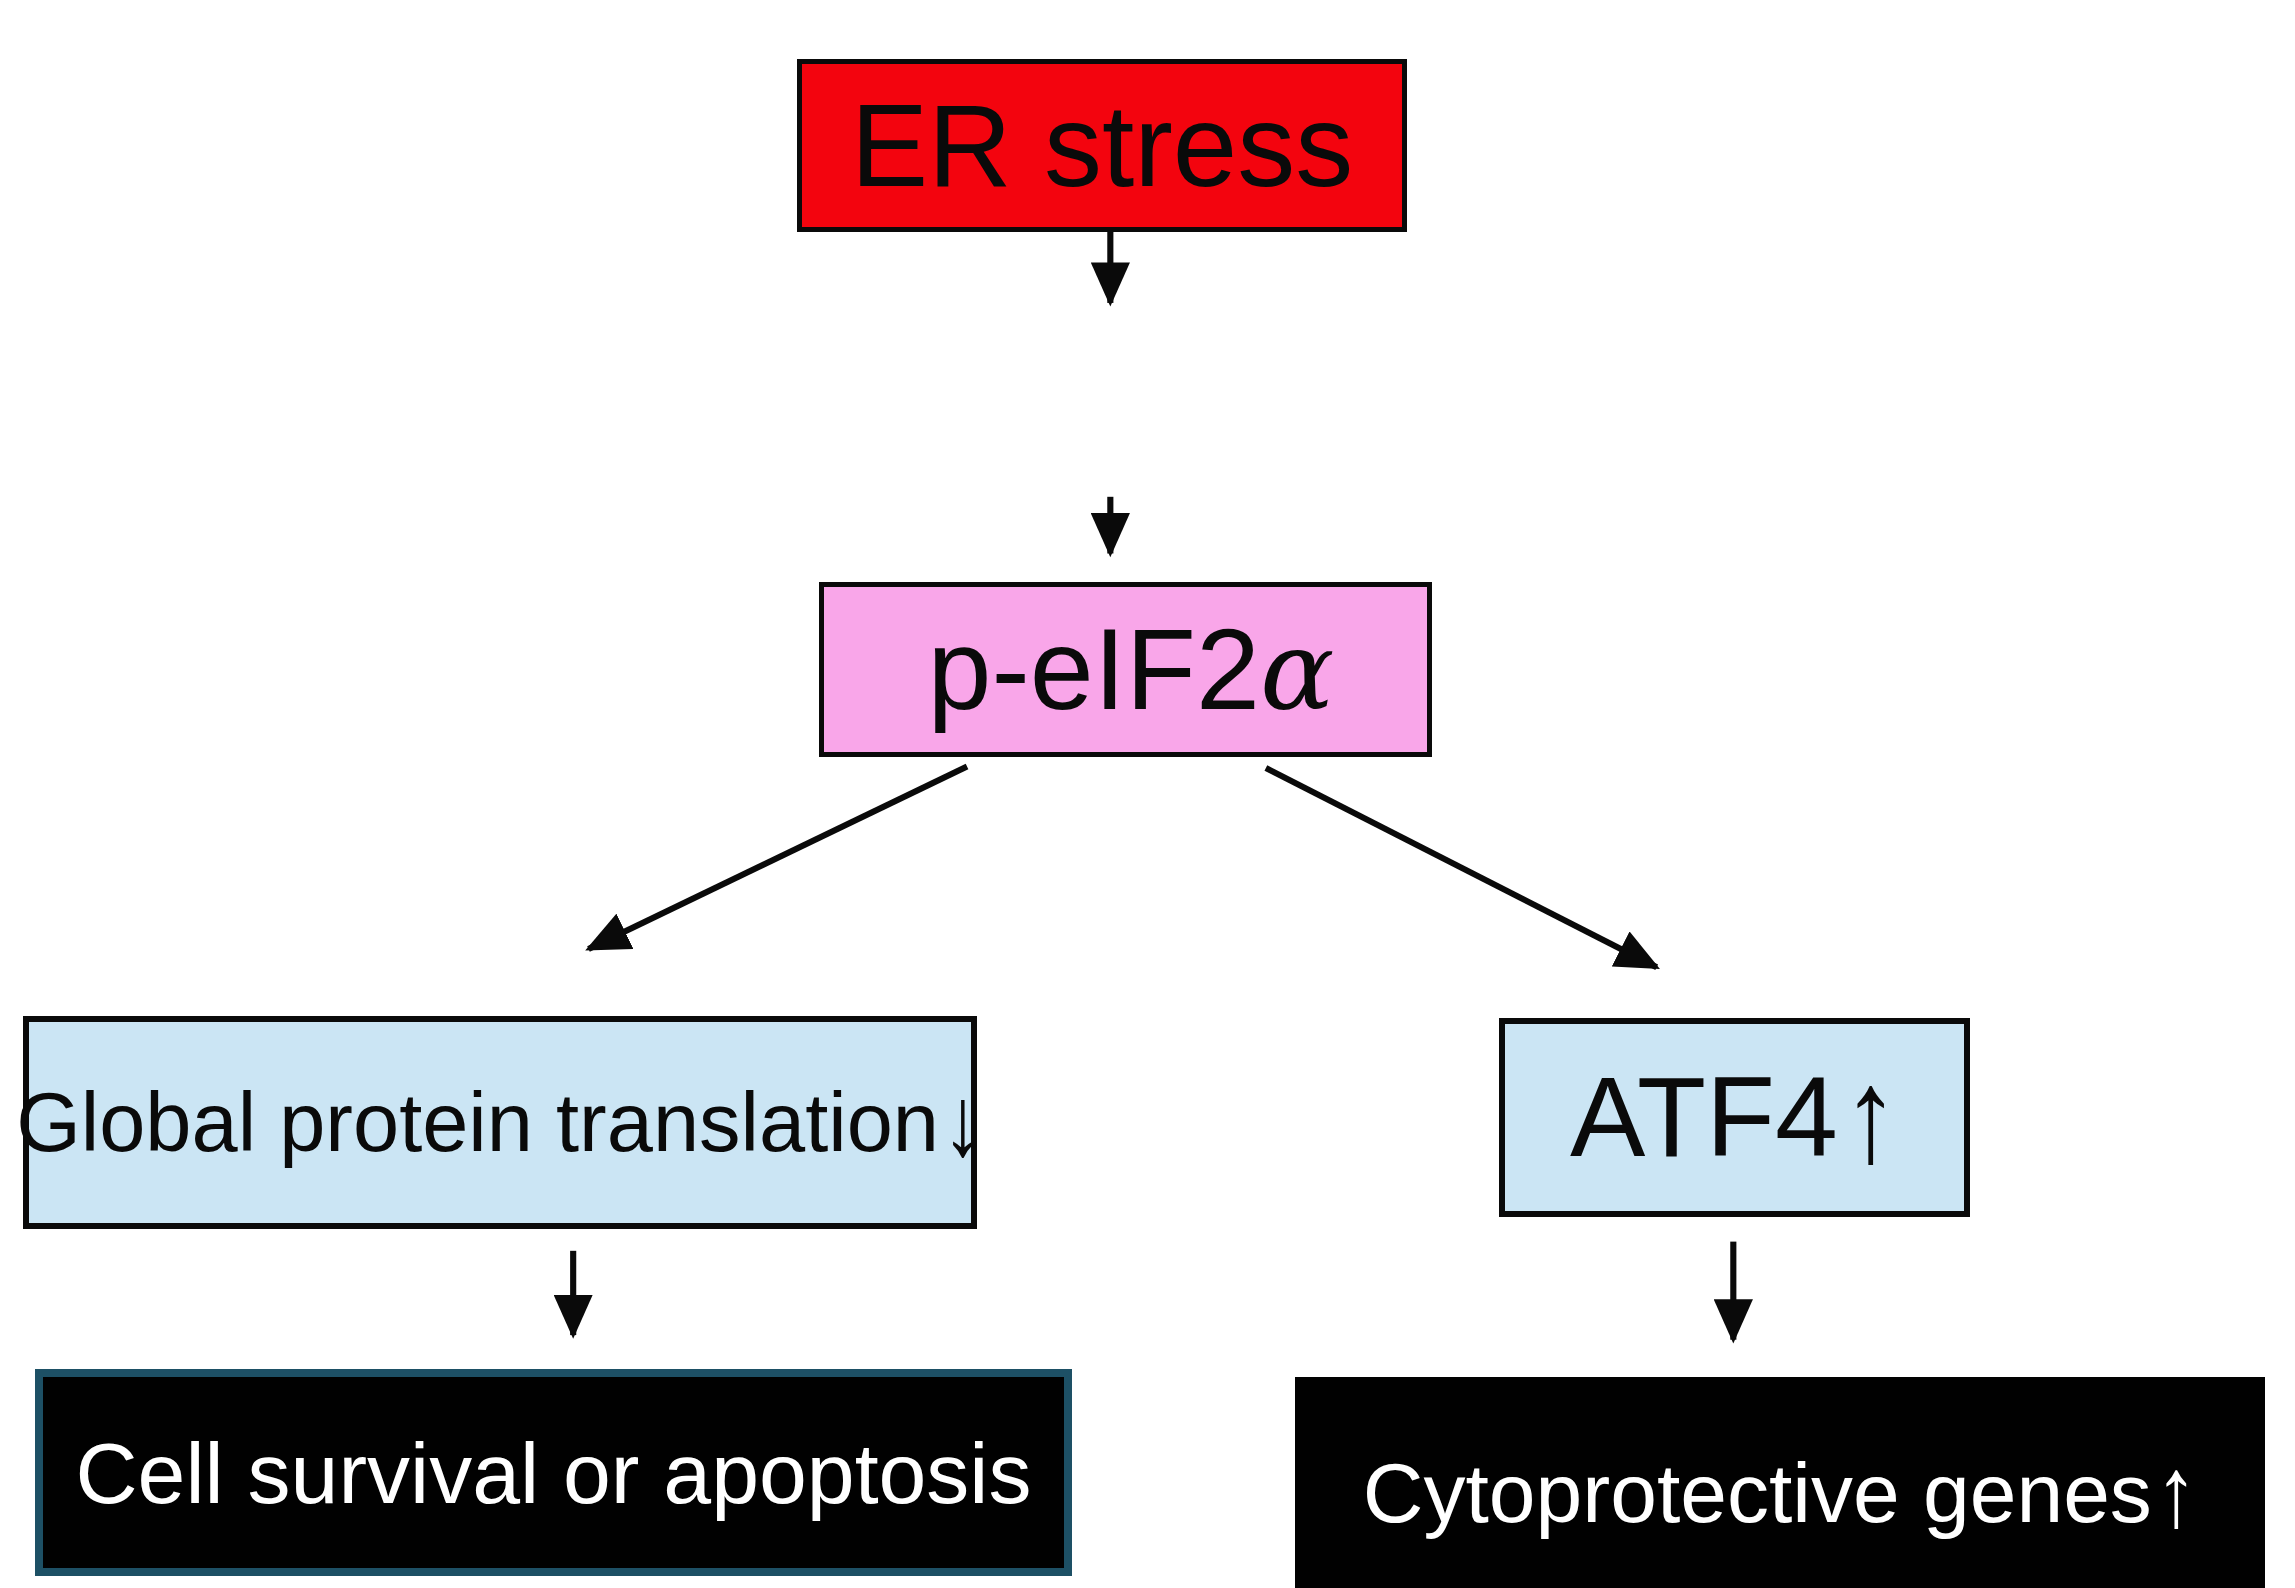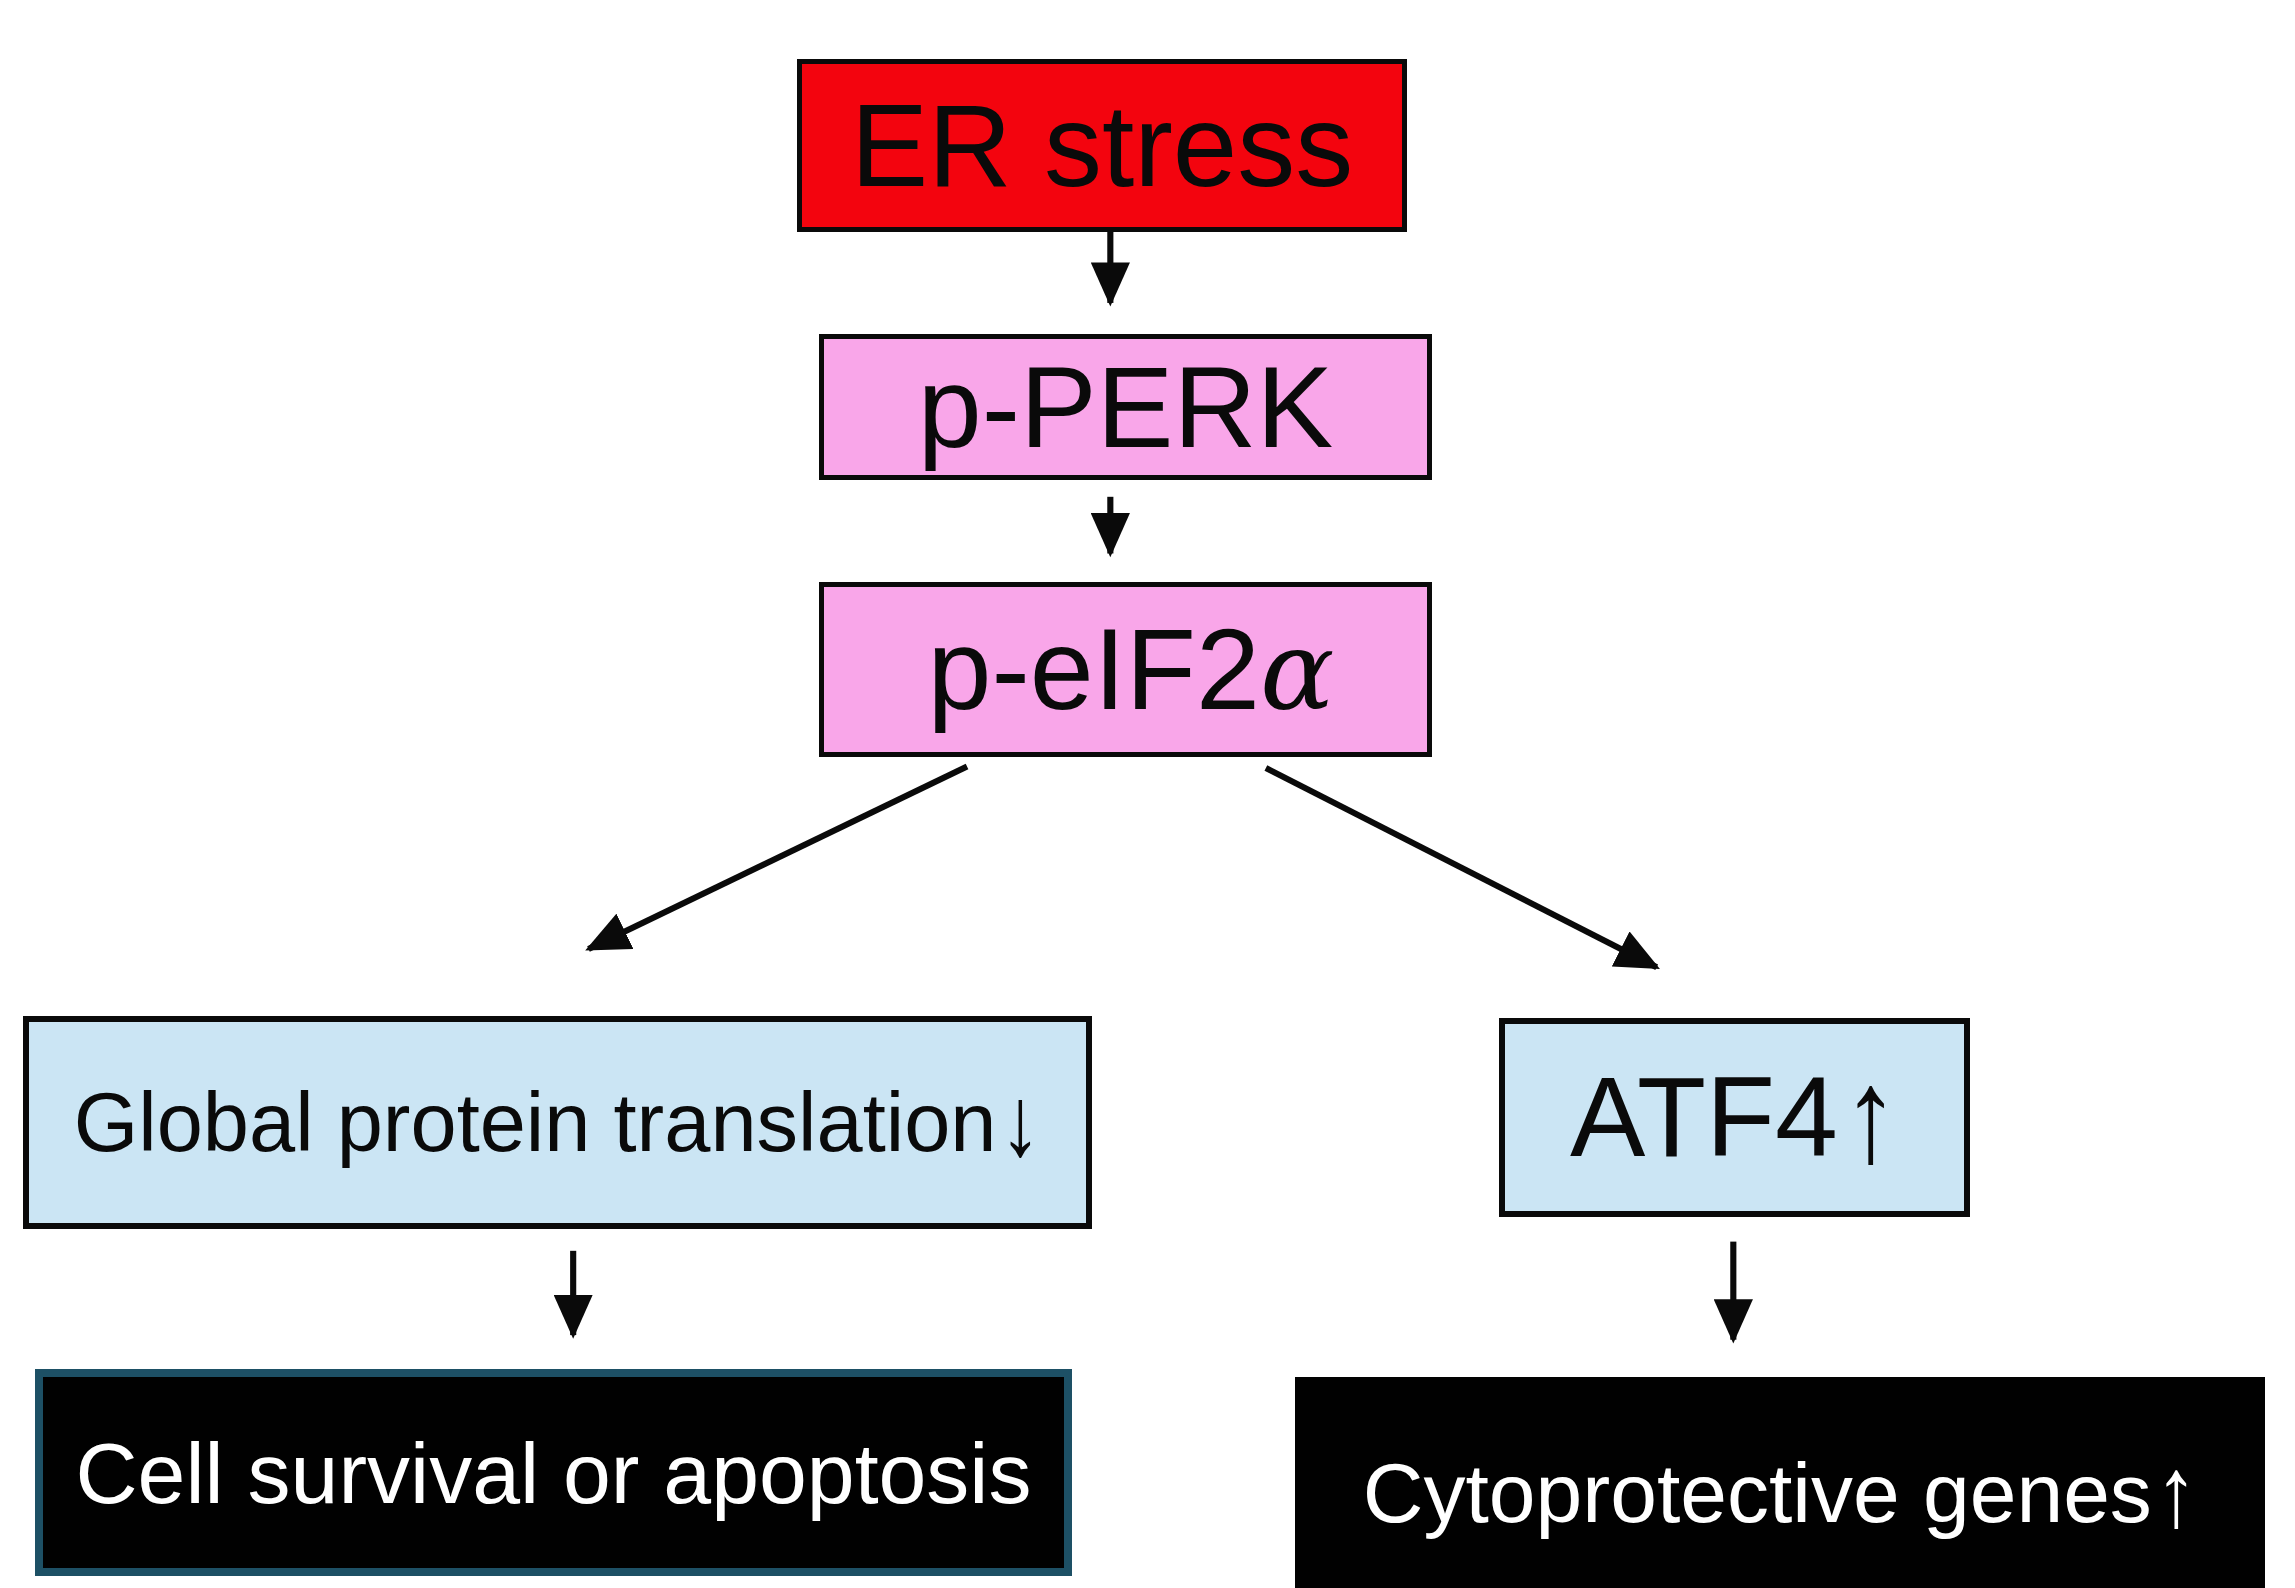--- a/index.html
+++ b/index.html
@@ -54,21 +54,21 @@
     border: 5.4px solid var(--box-border, #0a0a0a);
     font-size: 115px;
     padding-left: 11px;
   }
   .node-peif .alpha {
     font-family: "DejaVu Serif", serif;
     font-style: italic;
     font-size: 0.96em;
   }
   .node-translation {
-    left: 23px; top: 1016px; width: 1069px; height: 213px;
+    left: 23px; top: 1016px; width: 954px; height: 213px;
     background: var(--blue-fill, #cbe5f4);
     border: 6.1px solid var(--box-border, #0a0a0a);
     font-size: 83px;
   }
   .node-atf4 {
     left: 1499px; top: 1018px; width: 471px; height: 199px;
     background: var(--blue-fill, #cbe5f4);
     border: 6.1px solid var(--box-border, #0a0a0a);
     font-size: 113px;
   }
@@ -110,23 +110,20 @@
     <line x1="1262" y1="1000" x2="768" y2="1238" stroke="#0a0a0a" stroke-width="8" marker-end="url(#ah)"></line>
     <line x1="1652" y1="1002" x2="2162" y2="1262" stroke="#0a0a0a" stroke-width="8" marker-end="url(#ah)"></line>
     <line x1="748" y1="1632" x2="748" y2="1742" stroke="#0a0a0a" stroke-width="8" marker-end="url(#ah)"></line>
     <line x1="2262" y1="1620" x2="2262" y2="1748" stroke="#0a0a0a" stroke-width="8" marker-end="url(#ah)"></line>
   </svg>
 
   <div class="node node-er">
     <span>ER stress</span>
   </div>
 
-  <div class="node node-pperk">
-    <span>p-PERK</span>
-  </div>
 
   <div class="node node-peif">
     <span><span>p-eIF2</span><span class="alpha">α</span></span>
   </div>
 
   <div class="node node-translation">
     <span>Global protein translation</span>
       <span class="glyph-arrow">↓</span>
   </div>
 

